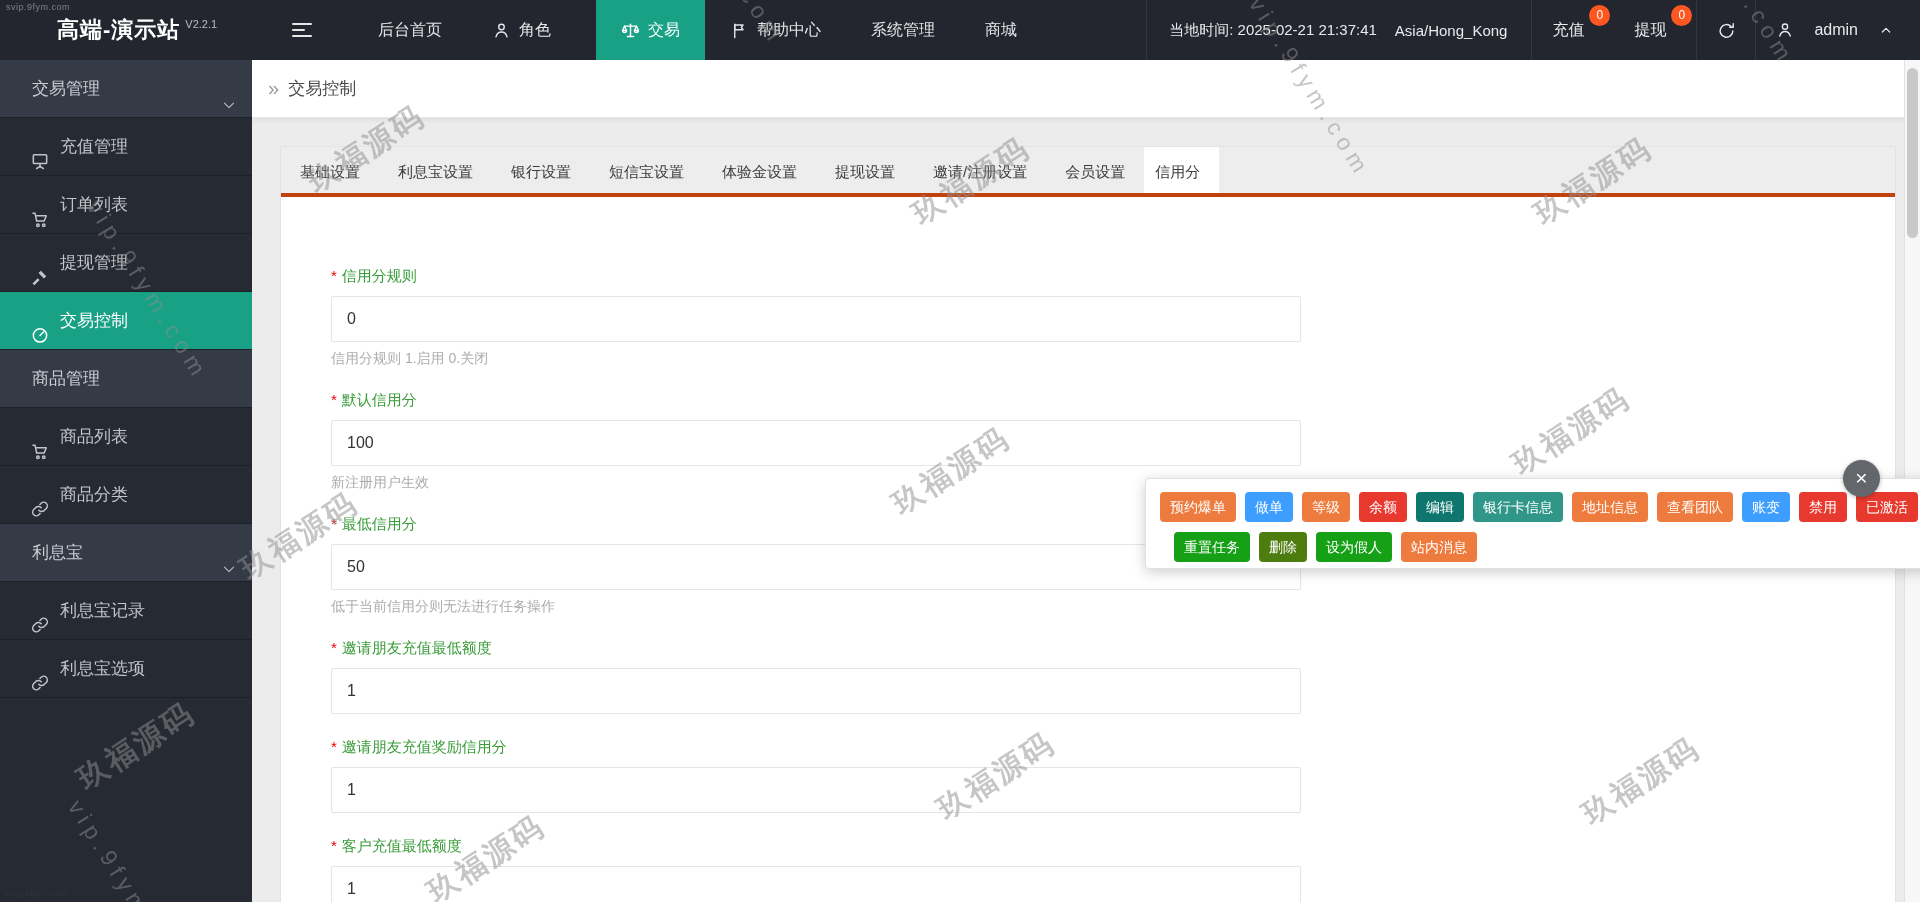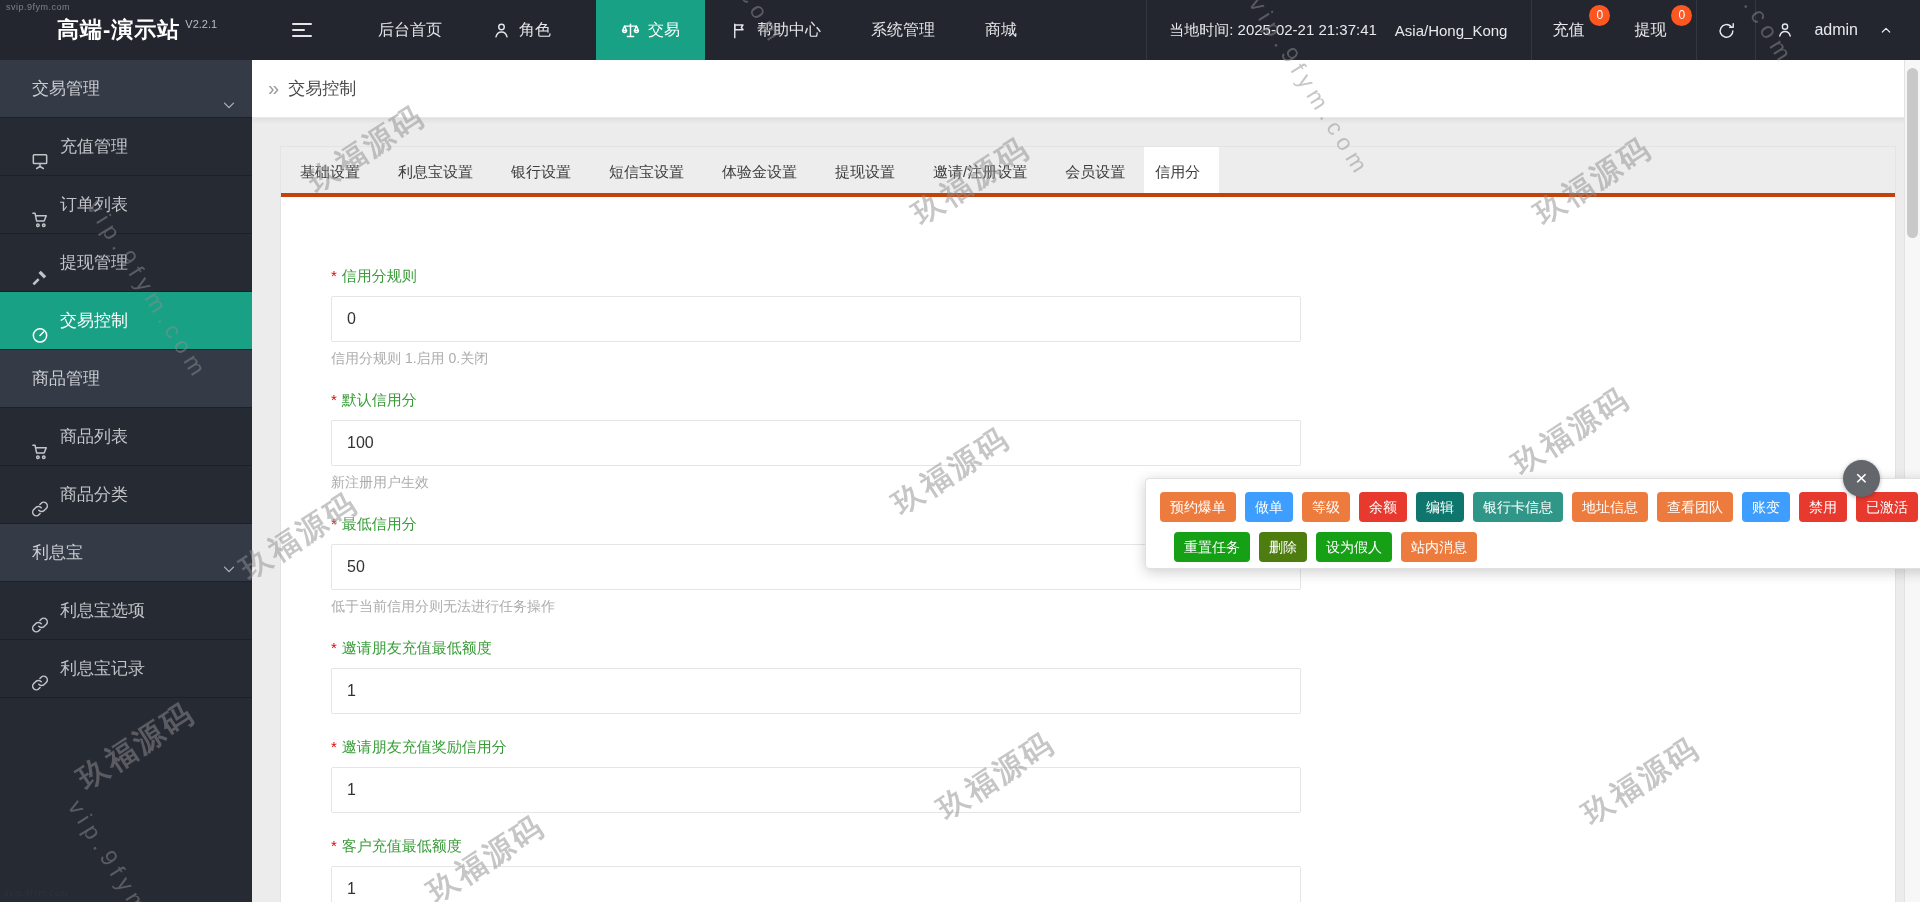--- a/index.html
+++ b/index.html
@@ -215,25 +215,25 @@
       <div class="sitem"><span class="sicon"><svg viewBox="0 0 24 24" fill="none" stroke="currentColor" stroke-width="1.8" stroke-linecap="round" stroke-linejoin="round">
             <path d="M10.5 13.5a4.5 4.5 0 0 0 6.4.4l2.6-2.6a4.3 4.3 0 0 0-6.1-6.1l-1.5 1.5"></path>
             <path d="M13.5 10.5a4.5 4.5 0 0 0-6.4-.4l-2.6 2.6a4.3 4.3 0 0 0 6.1 6.1l1.5-1.5"></path>
           </svg></span><span>商品分类</span></div>
       <div class="sgroup-h"><span>利息宝</span><span class="chev"><svg viewBox="0 0 24 24" fill="none" stroke="currentColor" stroke-width="1.8" stroke-linecap="round" stroke-linejoin="round">
             <polyline points="6 9.5 12 15.5 18 9.5"></polyline>
           </svg></span></div>
       <div class="sitem"><span class="sicon"><svg viewBox="0 0 24 24" fill="none" stroke="currentColor" stroke-width="1.8" stroke-linecap="round" stroke-linejoin="round">
             <path d="M10.5 13.5a4.5 4.5 0 0 0 6.4.4l2.6-2.6a4.3 4.3 0 0 0-6.1-6.1l-1.5 1.5"></path>
             <path d="M13.5 10.5a4.5 4.5 0 0 0-6.4-.4l-2.6 2.6a4.3 4.3 0 0 0 6.1 6.1l1.5-1.5"></path>
-          </svg></span><span>利息宝选项</span></div>
+          </svg></span><span>利息宝记录</span></div>
       <div class="sitem"><span class="sicon"><svg viewBox="0 0 24 24" fill="none" stroke="currentColor" stroke-width="1.8" stroke-linecap="round" stroke-linejoin="round">
             <path d="M10.5 13.5a4.5 4.5 0 0 0 6.4.4l2.6-2.6a4.3 4.3 0 0 0-6.1-6.1l-1.5 1.5"></path>
             <path d="M13.5 10.5a4.5 4.5 0 0 0-6.4-.4l-2.6 2.6a4.3 4.3 0 0 0 6.1 6.1l1.5-1.5"></path>
-          </svg></span><span>利息宝记录</span></div>
+          </svg></span><span>利息宝选项</span></div>
     </div>
 
   <div class="main">
     <div class="bcbar">
       <span class="bc-arrow">»</span>
       <span class="bc-title">交易控制</span>
     </div>
     <div class="content">
       <div class="card">
         <div class="tabbar" id="tabbar">

